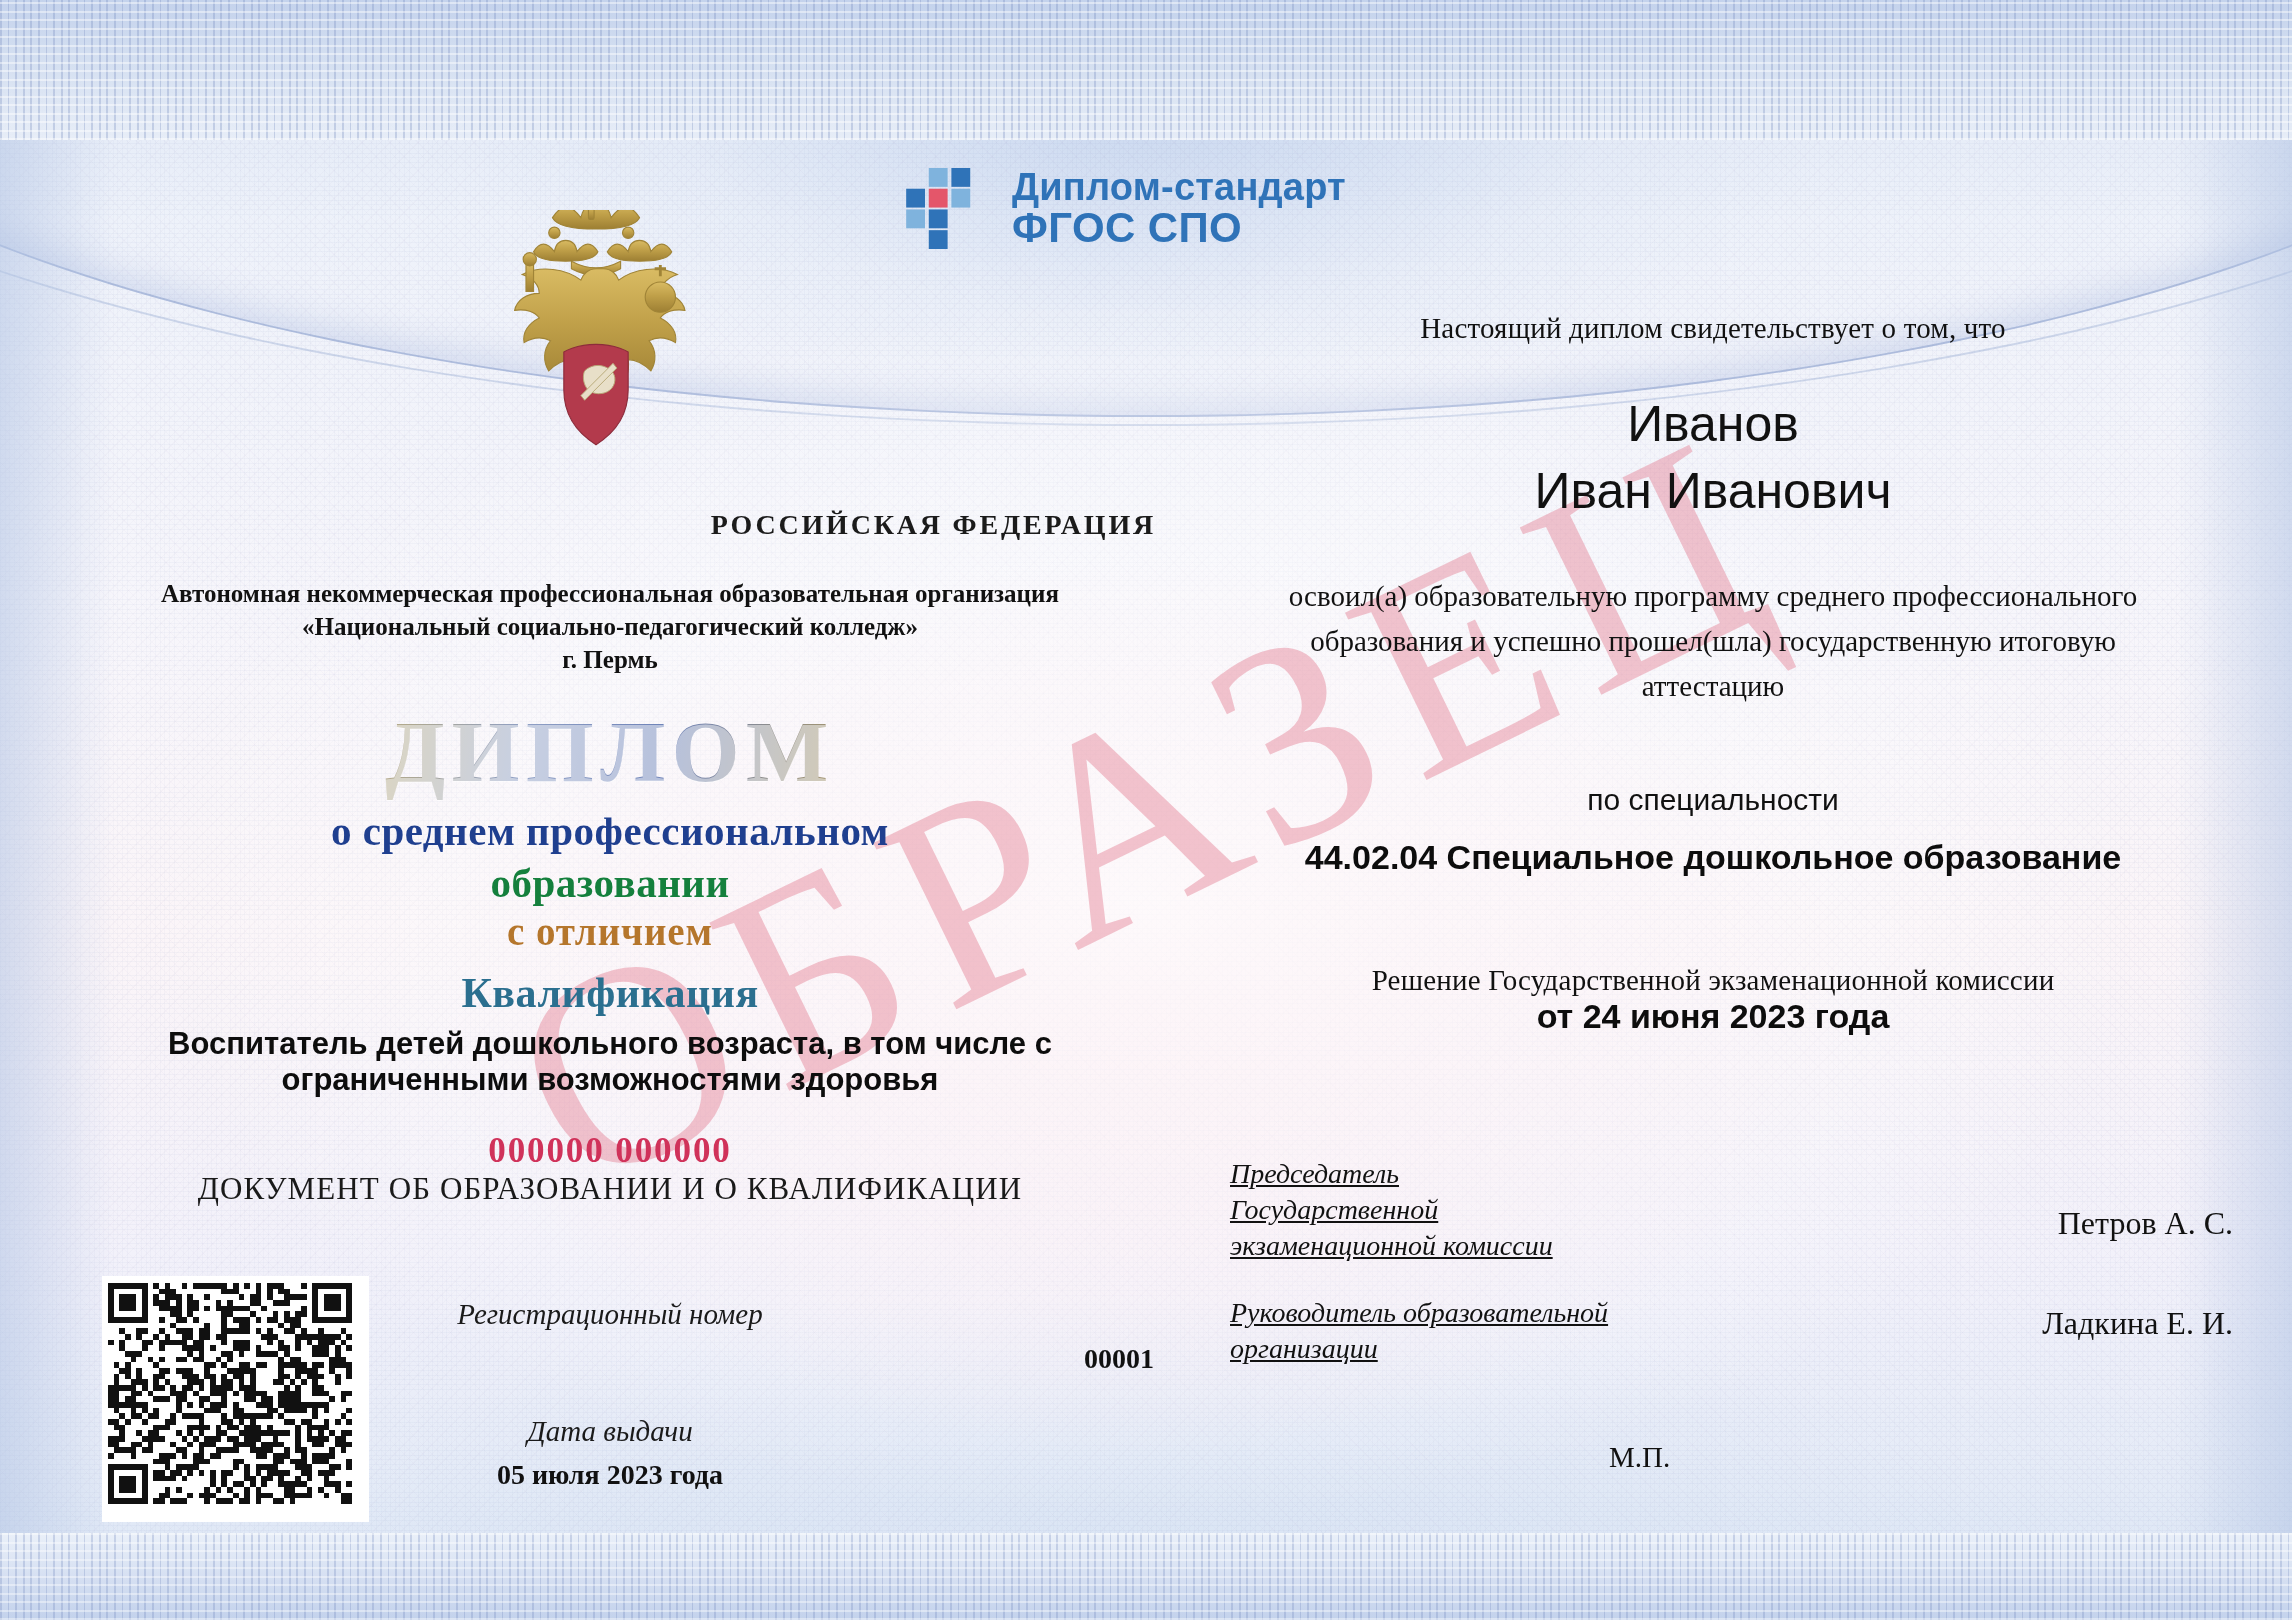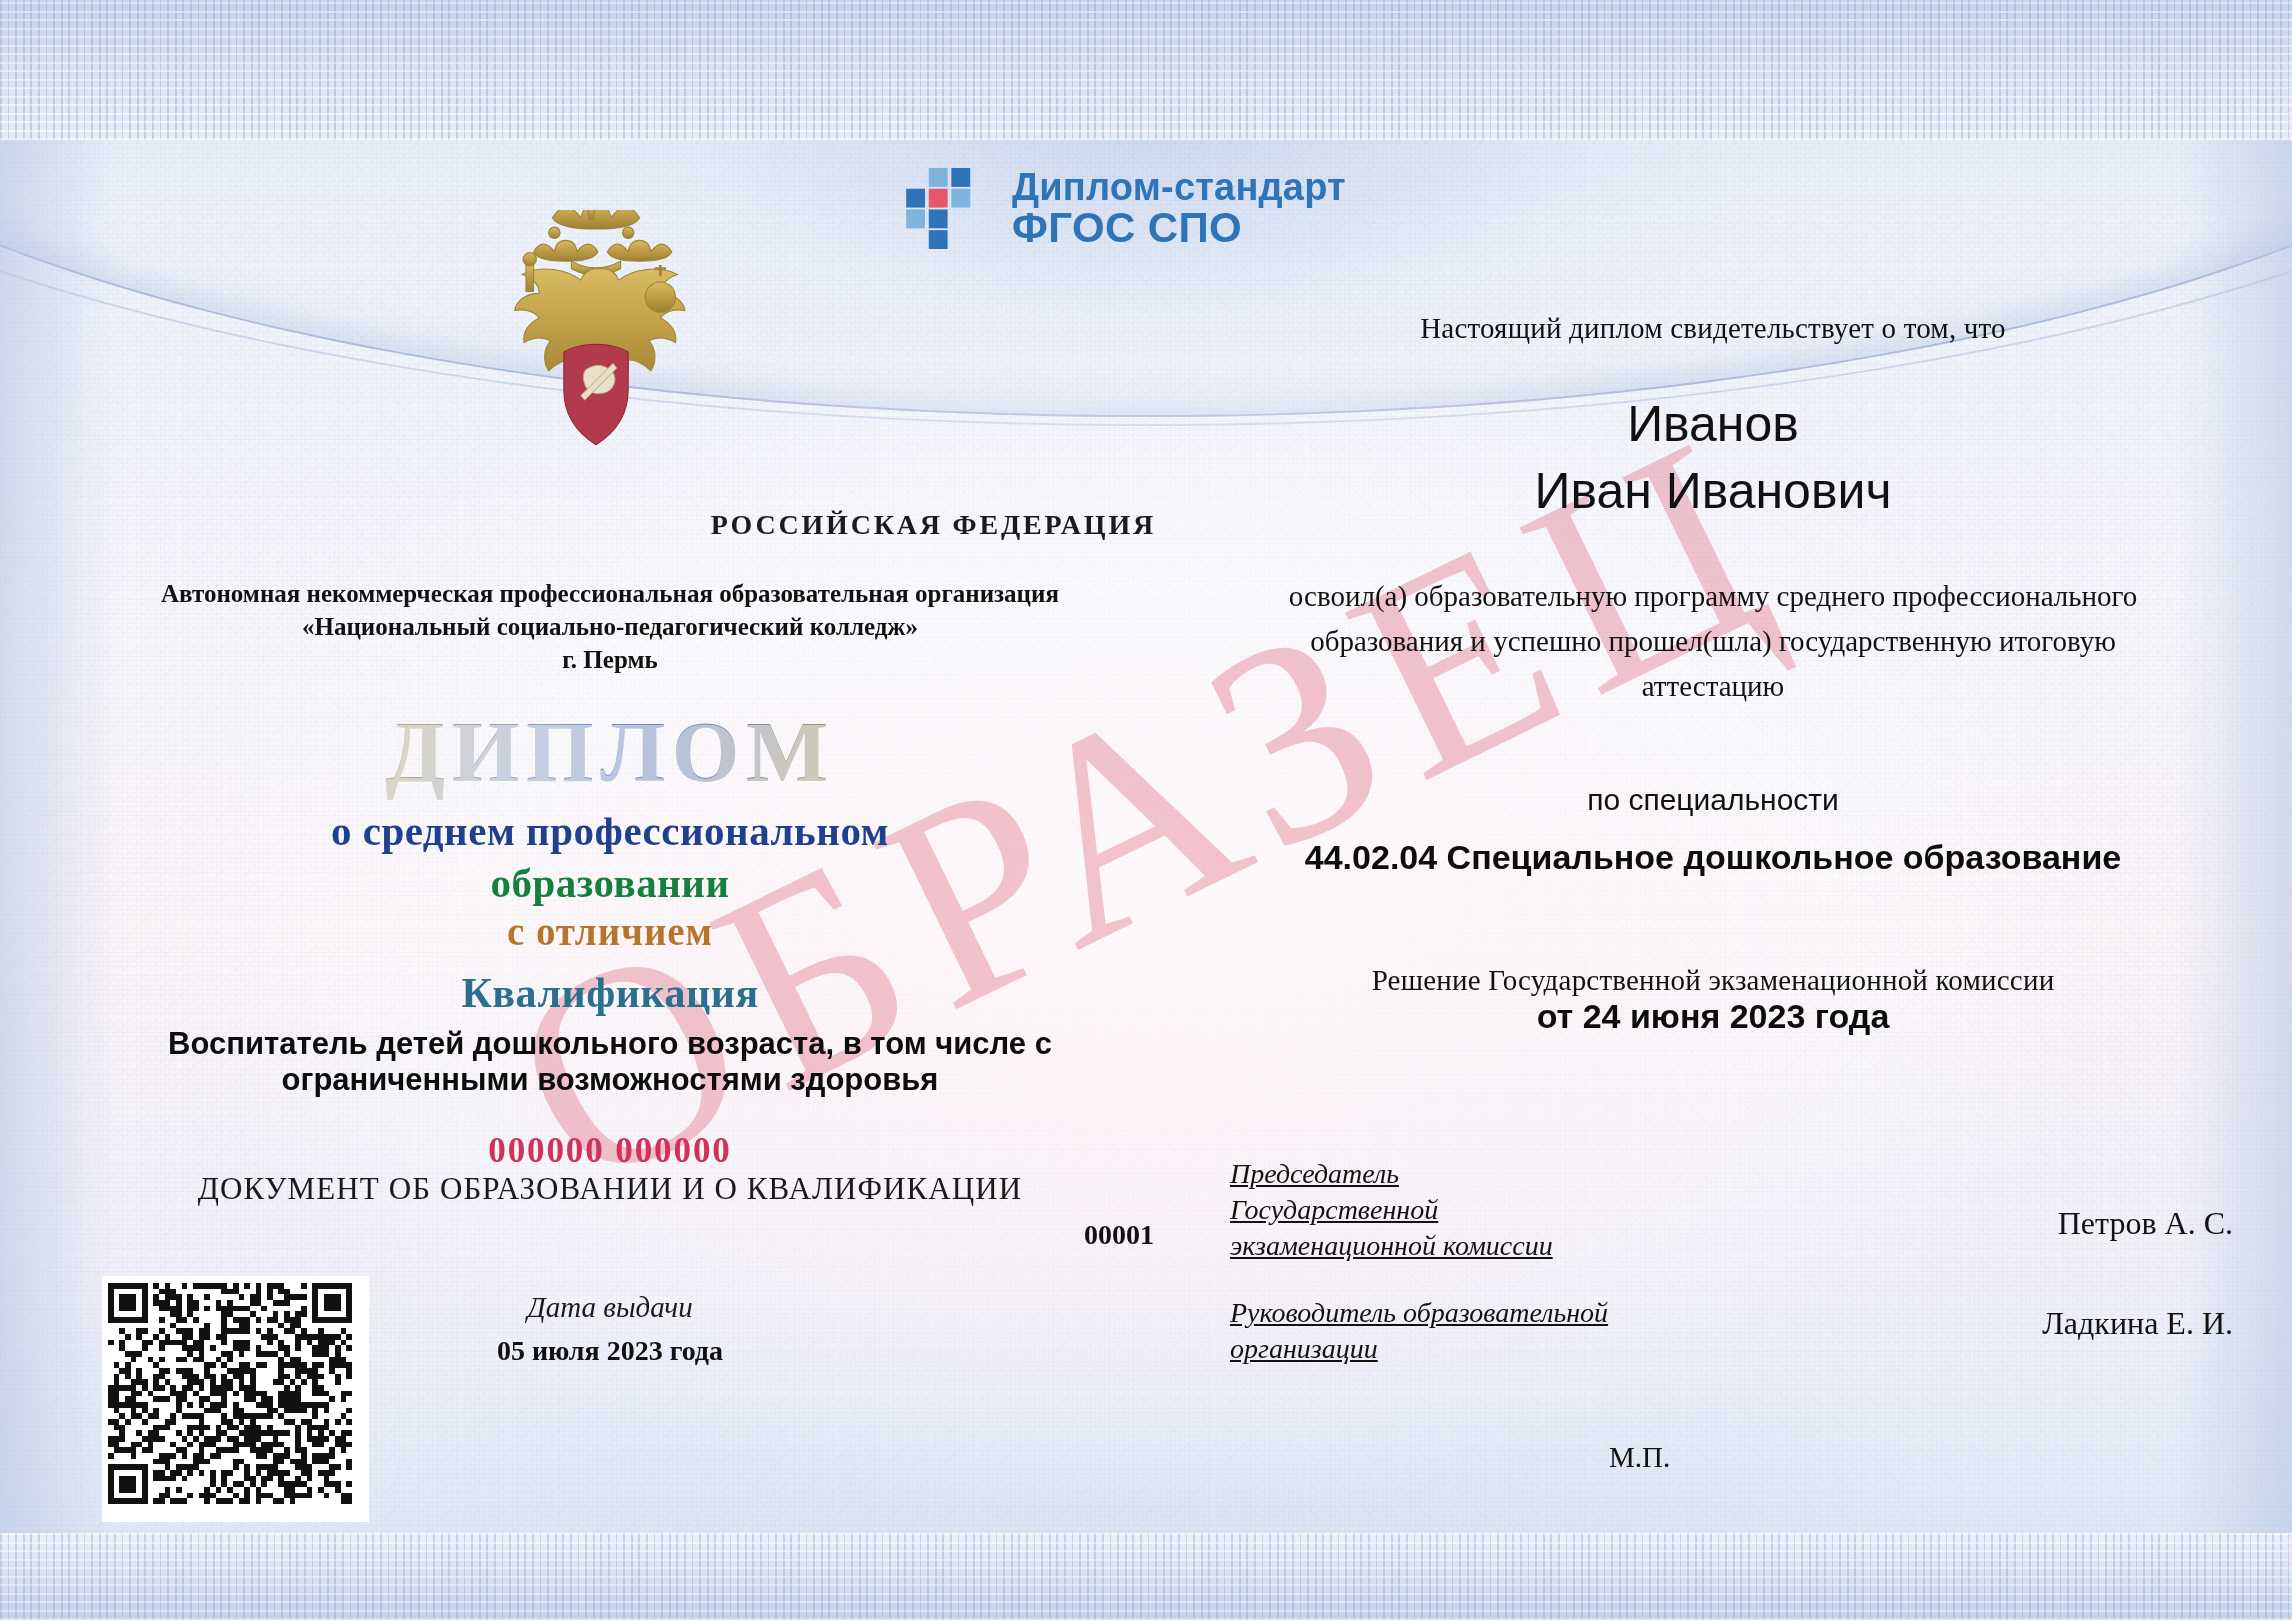--- a/index.html
+++ b/index.html
@@ -552,20 +552,21 @@
       <div class="sub1">о среднем профессиональном</div>
       <div class="sub2">образовании</div>
       <div class="sub3">с отличием</div>
 
       <div class="qual-label">Квалификация</div>
       <div class="qual-value">Воспитатель детей дошкольного возраста, в том числе с ограниченными возможностями здоровья</div>
 
       <div class="blank-number">000000 000000</div>
       <div class="doc-caption">ДОКУМЕНТ ОБ ОБРАЗОВАНИИ И О КВАЛИФИКАЦИИ</div>
 
+      <div class="reg-label">Регистрационный номер</div>
       <div class="reg-value">00001</div>
 
       <div class="date-label">Дата выдачи</div>
       <div class="date-value">05 июля 2023 года</div>
     </div>
 
     <div class="qr">
       <svg id="qr-svg" width="244" height="223" viewBox="0 0 43 39" shape-rendering="crispEdges">
           <rect x="0" y="0" width="1" height="1" fill="#111"></rect>
           <rect x="1" y="0" width="1" height="1" fill="#111"></rect>

